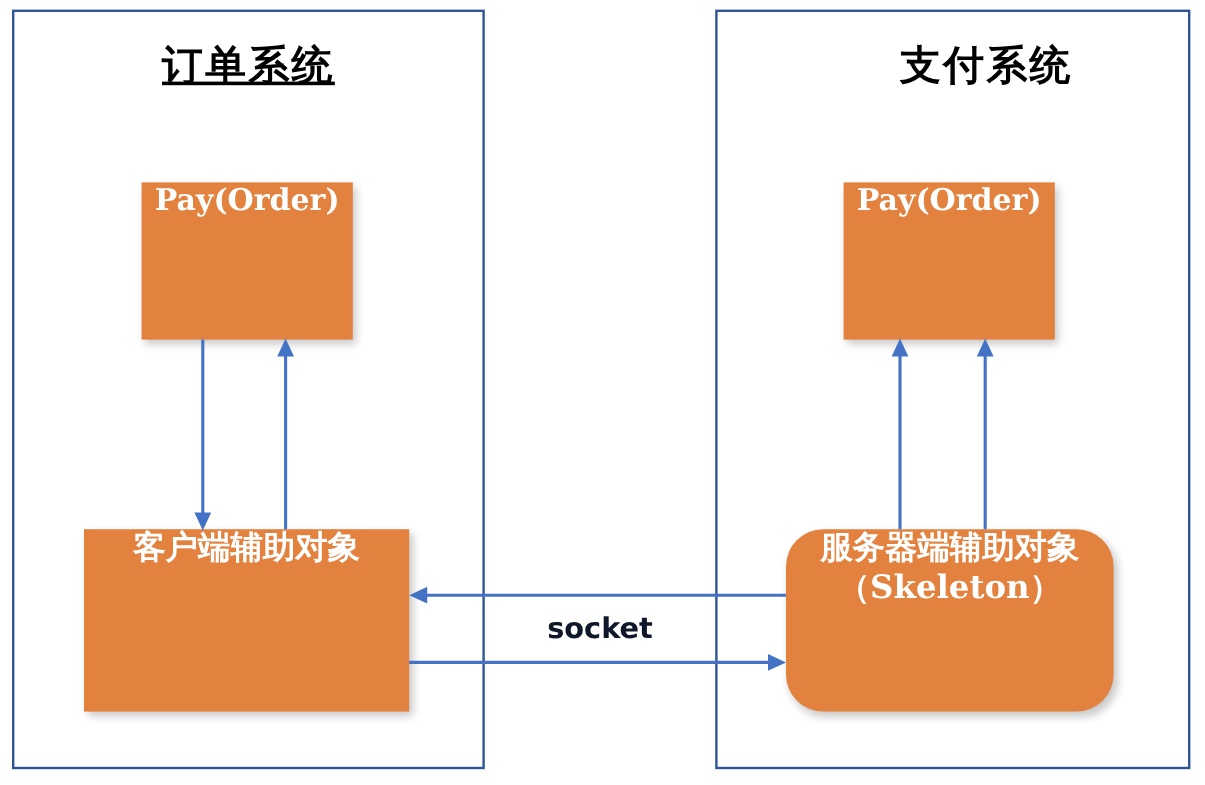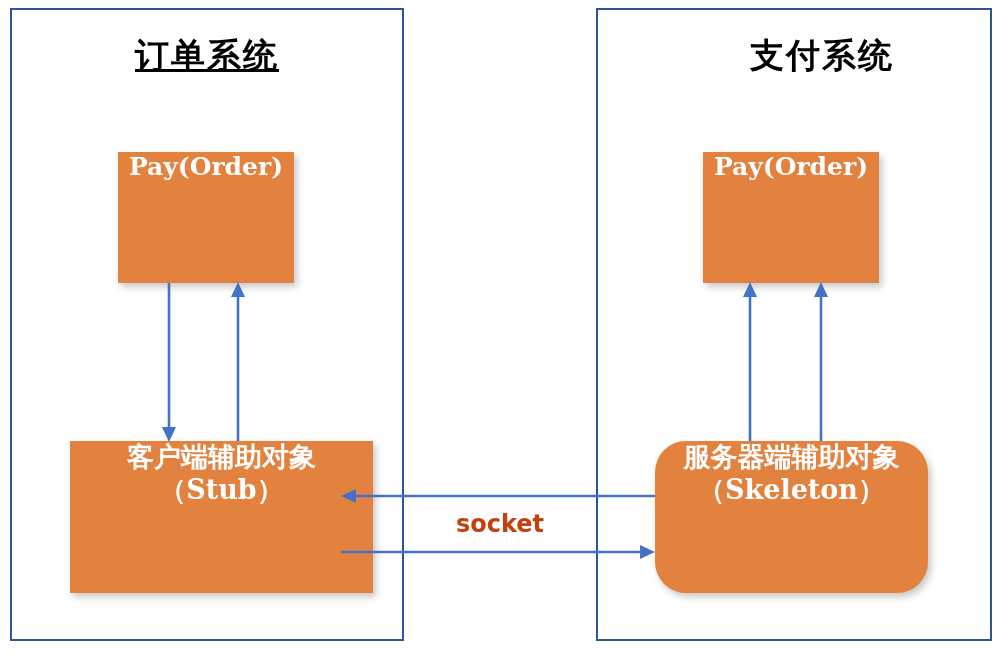--- a/index.html
+++ b/index.html
@@ -60,21 +60,21 @@
   }
   .helper-line2 {
     display: block;
     font-family: "DejaVu Serif", "Liberation Serif", serif;
   }
   .socket-label {
     position: absolute;
     font-family: "DejaVu Sans", "Liberation Sans", sans-serif;
     font-weight: bold;
     font-size: 24px;
-    color: #c2410c;
+    color: #0f172a;
     text-align: center;
     white-space: nowrap;
   }
   svg.arrows {
     position: absolute;
     left: 0;
     top: 0;
     width: 1004px;
     height: 654px;
     pointer-events: none;
@@ -96,24 +96,23 @@
   <div class="panel" style="left:10px; top:8px; width:394px; height:633px;"></div>
   <div class="panel-title" style="left:10px; top:38px; width:394px;text-decoration:underline;">订单系统</div>
 
   <div class="panel" style="left:596px; top:8px; width:396px; height:633px;"></div>
   <div class="panel-title" style="left:624px; top:38px; width:396px;">支付系统</div>
 
   <div class="obox obox-pay" style="left:118px; top:152px; width:176px; height:131px;">
     <div class="inner">Pay(Order)</div>
   </div>
 
-  <div class="obox obox-helper" style="left:70px; top:441px; width:303px; height:152px;">
+  <div class="obox obox-helper" style="left:70px; top:441px; width:271px; height:152px;">
     <div class="inner">
       <span>客户端辅助对象</span>
-      <span class="helper-line2">（Stub）</span>
     </div>
   </div>
 
   <div class="obox obox-pay" style="left:703px; top:152px; width:176px; height:131px;">
     <div class="inner">Pay(Order)</div>
   </div>
 
   <div class="obox obox-helper" style="left:655px; top:441px; width:273px; height:152px;border-radius:31px;">
     <div class="inner">
       <span>服务器端辅助对象</span>

